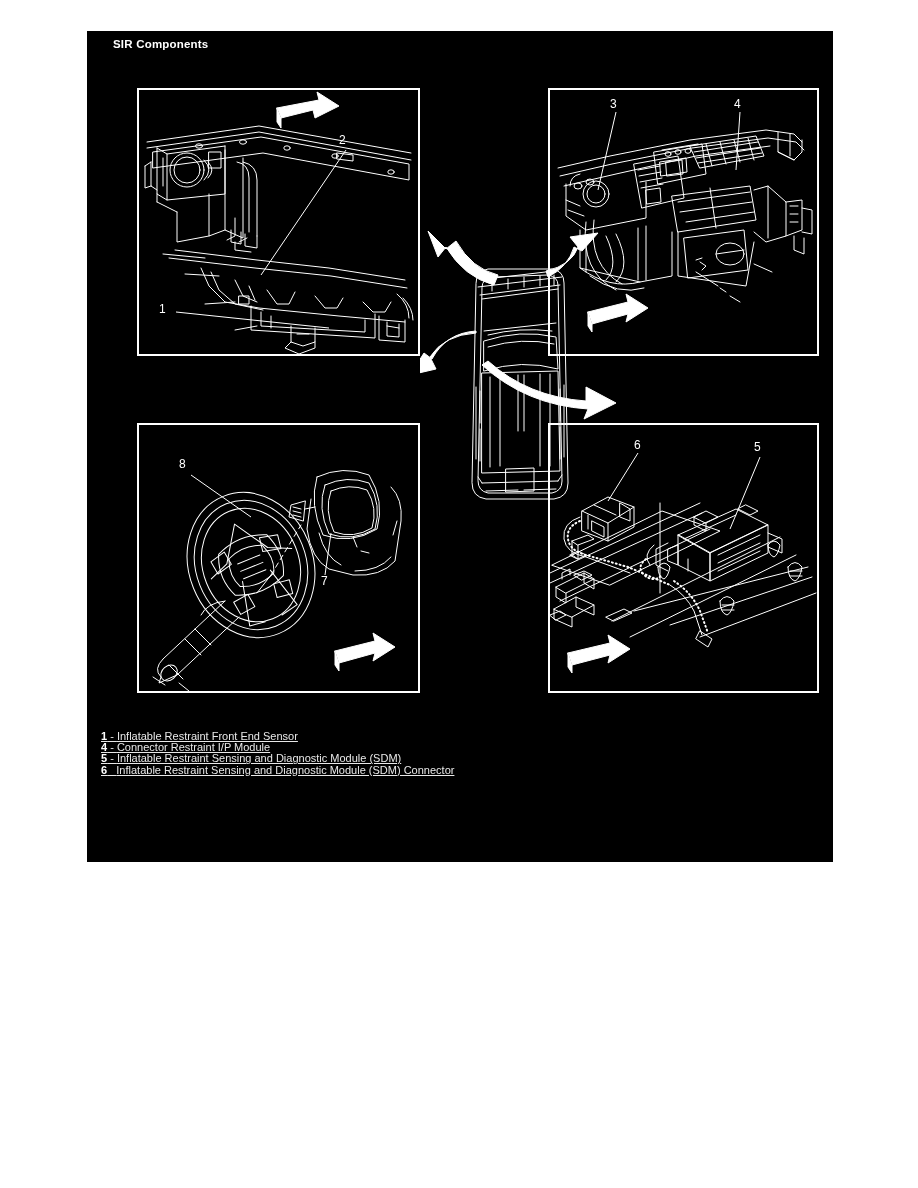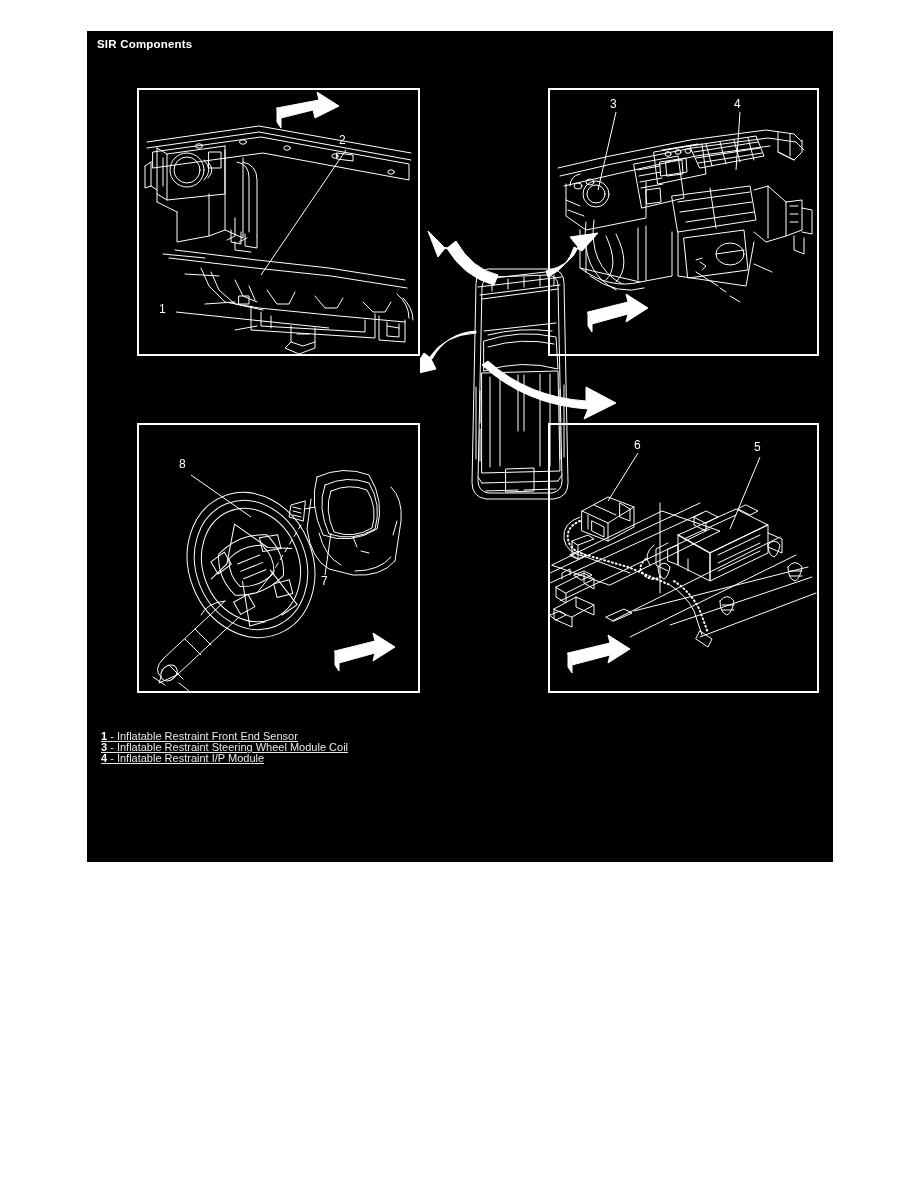--- a/index.html
+++ b/index.html
@@ -22,21 +22,21 @@
     left: 87px;
     top: 31px;
     width: 746px;
     height: 831px;
     background: #000000;
   }
 
   
   #page-title {
     position: absolute;
-    left: 10px;
+    left: 26px;
     top: 7px;
     font-size: 11.5px;
     font-weight: bold;
     color: #ffffff;
     letter-spacing: 0.2px;
     white-space: nowrap;
   }
 
   
   .panel {
@@ -496,20 +496,23 @@
         <path d="M62 174 q44 40 106 44 L164 228 L196 212 L166 196 L166 210 q-58 -4 -98 -40 Z"></path>
       </g>
     </svg>
   </div>
 
   <div id="legend">
     <div class="legend-row">
       <span class="legend-num">1</span><span> - </span><span>Inflatable Restraint Front End Sensor</span>
     </div>
     <div class="legend-row">
-      <span class="legend-num">3</span><span> - </span><span>Inflatable Restraint Steering Wheel Module Coil</span>
+      <span class="legend-num">4</span><span> - </span><span>Connector Restraint I/P Module</span>
     </div>
     <div class="legend-row">
-      <span class="legend-num">4</span><span> - </span><span>Inflatable Restraint I/P Module</span>
+      <span class="legend-num">5</span><span> - </span><span>Inflatable Restraint Sensing and Diagnostic Module (SDM)</span>
+    </div>
+    <div class="legend-row">
+      <span class="legend-num">6</span><span style="white-space:pre">   </span><span>Inflatable Restraint Sensing and Diagnostic Module (SDM) Connector</span>
     </div>
   </div>
 
 </div>
 
 </body></html>

